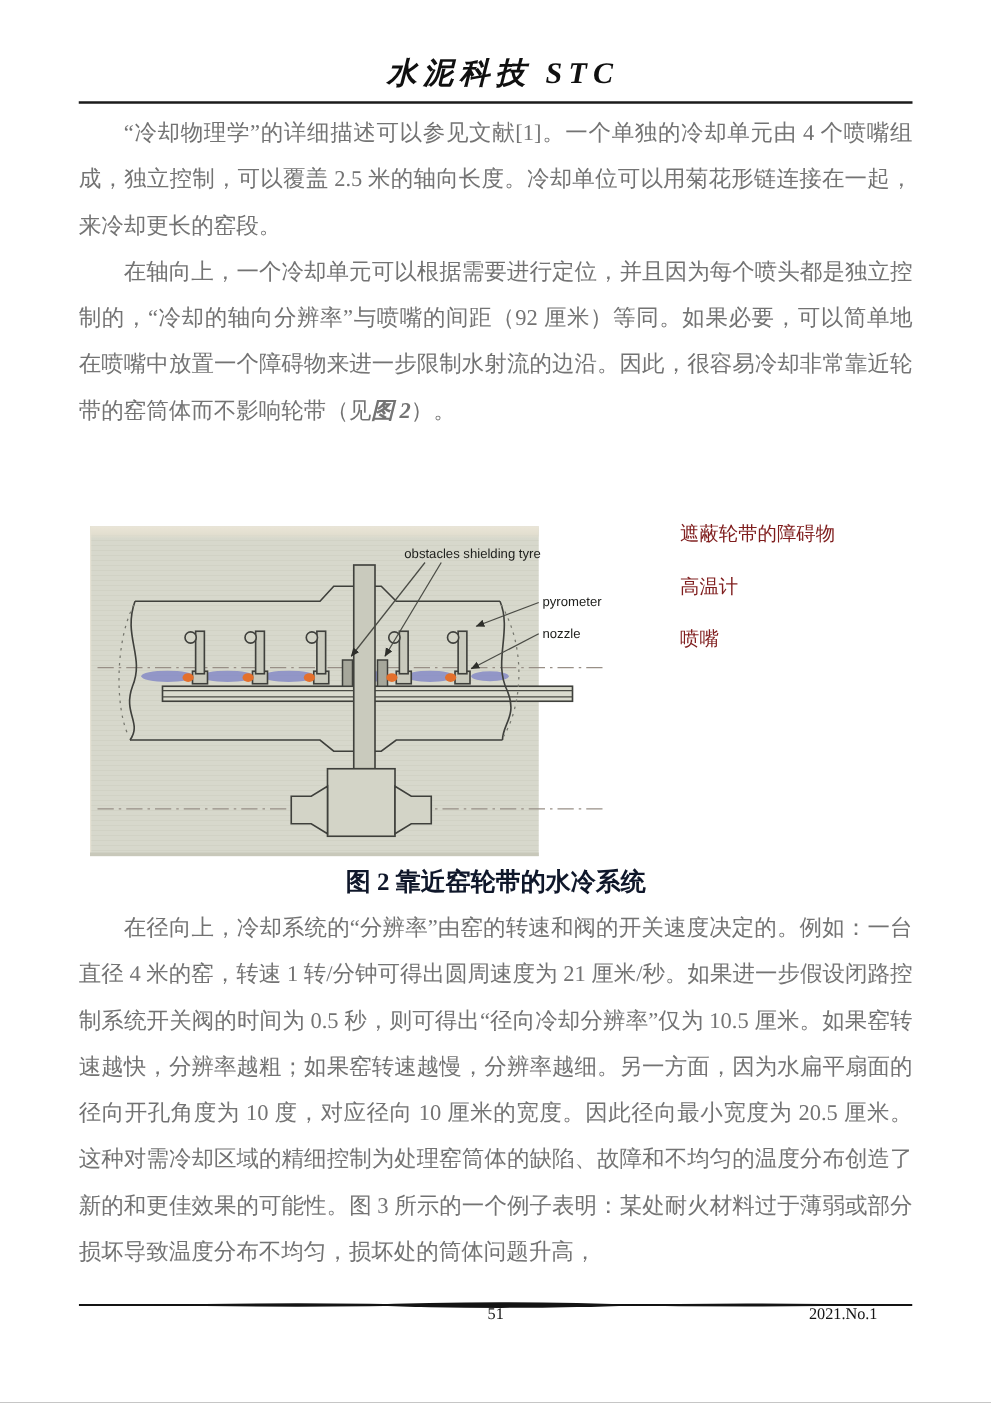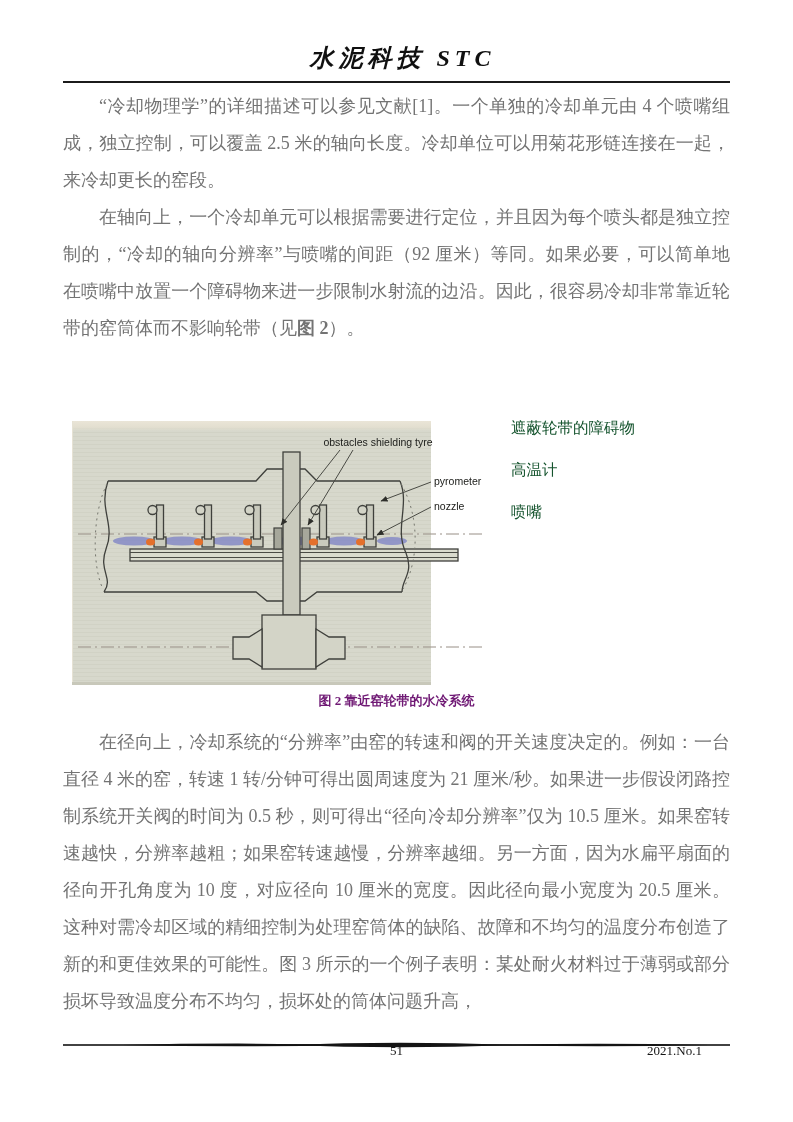--- a/index.html
+++ b/index.html
@@ -29,28 +29,28 @@
   .figure-image {
     position:absolute; left:72px; top:421px; width:359px; height:264px;
     background:
       linear-gradient(to bottom, #eae5d7 0px, #e3dfd0 6px, rgba(0,0,0,0) 10px),
       repeating-linear-gradient(to bottom, #d7d8cc 0px, #d7d8cc 3px, #d1d2c5 3px, #d1d2c5 4px);
     box-shadow: inset 0 -3px 0 #c8c8ba, inset 1px 0 0 #e6e2d4;
   }
   .figure-image svg { display:block; }
 
   .fig-side-labels {
-    position:absolute; left:511px; top:420px; width:200px;
-    font-size:15.5px; color:#14532d;
+    position:absolute; left:544px; top:420px; width:200px;
+    font-size:15.5px; color:#7f1d1d;
   }
   .fig-side-labels div { height:16px; line-height:16px; margin-bottom:26px; }
 
   .fig-caption {
     position:absolute; top:692px; left:63px; width:667px;
-    text-align:center; font-size:13px; font-weight:bold; color:#701a75;
+    text-align:center; font-size:20px; font-weight:bold; color:#0f172a;
   }
 
   .footer-rule { position:absolute; top:1035px; left:63px; width:667px; height:8px; }
   .footer-row {
     position:absolute; top:1043px; left:63px; width:667px; height:18px;
     font-size:13px; color:#151515;
   }
   .page-number { position:absolute; left:0; width:100%; text-align:center; }
   .issue-number { position:absolute; right:28px; top:0; }
 
@@ -66,21 +66,21 @@
 </head>
 <body>
 
 <div class="page">
 
   <div class="journal-title">水泥科技 STC</div>
   <div class="header-rule"></div>
 
   <div class="text-block" id="block-top">
     <p><span>“冷却物理学”的详细描述可以参见文献[1]。一个单独的冷却单元由 4 个喷嘴组成，独立控制，可以覆盖 2.5 米的轴向长度。冷却单位可以用菊花形链连接在一起，来冷却更长的窑段。</span></p>
-    <p><span>在轴向上，一个冷却单元可以根据需要进行定位，并且因为每个喷头都是独立控制的，“冷却的轴向分辨率”与喷嘴的间距（92 厘米）等同。如果必要，可以简单地在喷嘴中放置一个障碍物来进一步限制水射流的边沿。因此，很容易冷却非常靠近轮带的窑筒体而不影响轮带（见</span><span style="font-weight: bold;">图 2</span><span>）。</span></p>
+    <p><span>在轴向上，一个冷却单元可以根据需要进行定位，并且因为每个喷头都是独立控制的，“冷却的轴向分辨率”与喷嘴的间距（92 厘米）等同。如果必要，可以简单地在喷嘴中放置一个障碍物来进一步限制水射流的边沿。因此，很容易冷却非常靠近轮带的窑筒体而不影响轮带（见</span><span style="font-weight: bold; font-style: italic;">图 2</span><span>）。</span></p>
   </div>
 
   <div class="figure-image">
     <svg width="418" height="264" viewBox="0 0 418 264">
       <defs>
         <marker id="arw" markerWidth="8" markerHeight="8" refX="6.5" refY="3" orient="auto">
           <path d="M0,0 L7,3 L0,6 Z" fill="#2e2f2b"></path>
         </marker>
       </defs>
 

